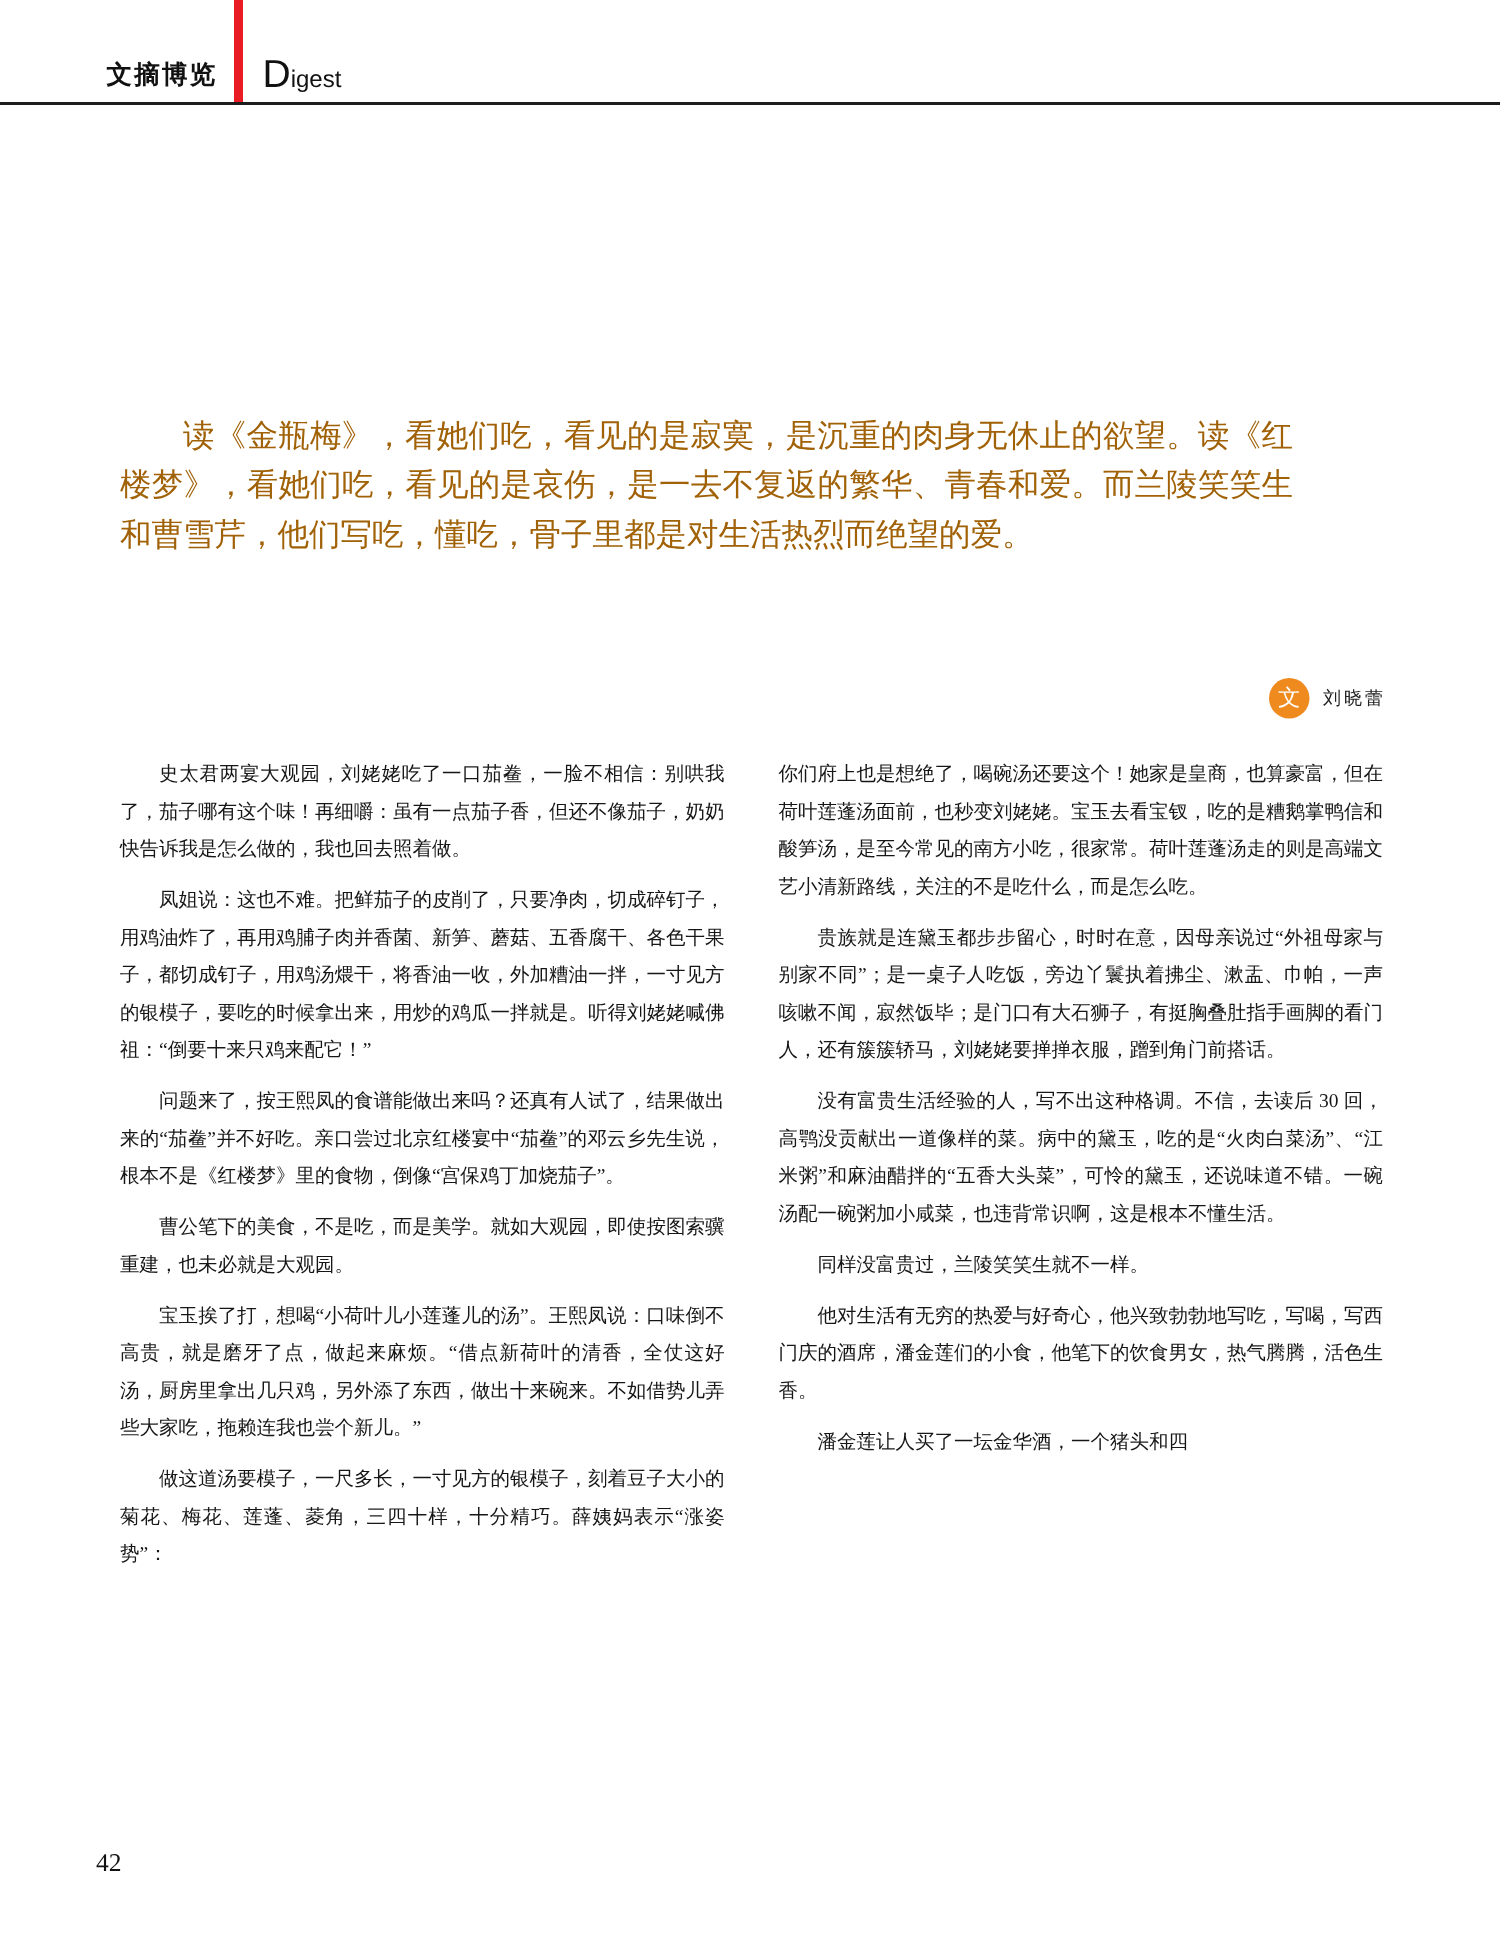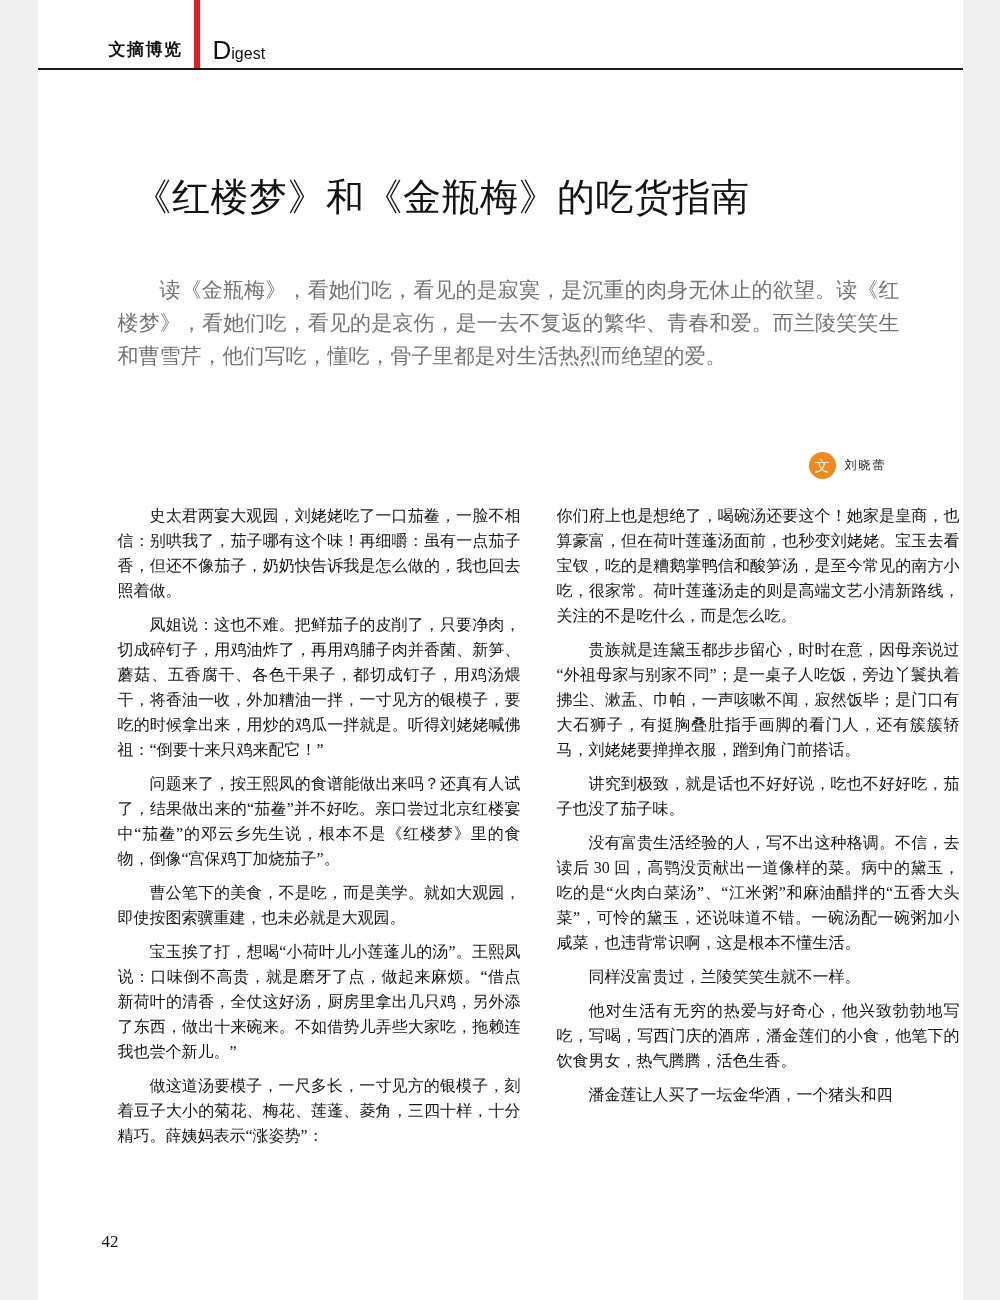--- a/index.html
+++ b/index.html
@@ -4,21 +4,21 @@
 <style>
   :root {
     --accent_red: #e81c22;
     --author_orange: #ef8a1f;
     --ink: #1a1a1a;
   }
   * { margin: 0; padding: 0; box-sizing: border-box; }
   html, body { background: #f0f0f0; }
   .page {
     position: relative;
-    width: 925px;
+    width: 1000px;
     height: 1300px;
     background: #ffffff;
     margin: 0 auto;
     overflow: hidden;
     color: var(--ink);
     font-family: "Liberation Serif", serif;
   }
 
   
   .page-header {
@@ -63,21 +63,21 @@
     white-space: nowrap;
   }
   .article-intro {
     position: absolute;
     left: 80px; top: 274px;
     width: 782px;
     font-size: 21px;
     line-height: 33px;
     text-indent: 2em;
     text-align: justify;
-    color: #737373;
+    color: #a16207;
   }
   .author-line {
     position: absolute;
     right: 76px; top: 452px;
     display: flex;
     align-items: center;
     gap: 9px;
   }
   .author-badge {
     width: 27px; height: 27px;
@@ -98,21 +98,21 @@
   
   .article-body {
     position: absolute;
     left: 80px; top: 503px;
     width: 842px;
     display: flex;
     gap: 36px;
   }
   .col { width: 403px; }
   .col p {
-    font-size: 16px;
+    font-size: 13px;
     line-height: 25px;
     text-align: justify;
     text-indent: 2em;
     margin-bottom: 9px;
     color: #161616;
   }
   .col p.noindent { text-indent: 0; }
   .col p:last-child { margin-bottom: 0; }
 
   
@@ -127,42 +127,40 @@
 <body>
 
 <div class="page">
 
   <header class="page-header">
     <span class="hdr-cn">文摘博览</span>
     <span class="hdr-bar"></span>
     <span class="hdr-en"><span class="cap">D</span><span>igest</span></span>
   </header>
 
-  <h1 class="article-title">《红楼梦》和《金瓶梅》的吃货指南</h1>
 
   <p class="article-intro">读《金瓶梅》，看她们吃，看见的是寂寞，是沉重的肉身无休止的欲望。读《红楼梦》，看她们吃，看见的是哀伤，是一去不复返的繁华、青春和爱。而兰陵笑笑生和曹雪芹，他们写吃，懂吃，骨子里都是对生活热烈而绝望的爱。</p>
 
   <div class="author-line">
     <span class="author-badge">文</span>
     <span class="author-name">刘晓蕾</span>
   </div>
 
   <div class="article-body">
     <div class="col">
       <p>史太君两宴大观园，刘姥姥吃了一口茄鲞，一脸不相信：别哄我了，茄子哪有这个味！再细嚼：虽有一点茄子香，但还不像茄子，奶奶快告诉我是怎么做的，我也回去照着做。</p>
       <p>凤姐说：这也不难。把鲜茄子的皮削了，只要净肉，切成碎钉子，用鸡油炸了，再用鸡脯子肉并香菌、新笋、蘑菇、五香腐干、各色干果子，都切成钉子，用鸡汤煨干，将香油一收，外加糟油一拌，一寸见方的银模子，要吃的时候拿出来，用炒的鸡瓜一拌就是。听得刘姥姥喊佛祖：“倒要十来只鸡来配它！”</p>
       <p>问题来了，按王熙凤的食谱能做出来吗？还真有人试了，结果做出来的“茄鲞”并不好吃。亲口尝过北京红楼宴中“茄鲞”的邓云乡先生说，根本不是《红楼梦》里的食物，倒像“宫保鸡丁加烧茄子”。</p>
       <p>曹公笔下的美食，不是吃，而是美学。就如大观园，即使按图索骥重建，也未必就是大观园。</p>
       <p>宝玉挨了打，想喝“小荷叶儿小莲蓬儿的汤”。王熙凤说：口味倒不高贵，就是磨牙了点，做起来麻烦。“借点新荷叶的清香，全仗这好汤，厨房里拿出几只鸡，另外添了东西，做出十来碗来。不如借势儿弄些大家吃，拖赖连我也尝个新儿。”</p>
       <p>做这道汤要模子，一尺多长，一寸见方的银模子，刻着豆子大小的菊花、梅花、莲蓬、菱角，三四十样，十分精巧。薛姨妈表示“涨姿势”：</p>
     </div>
     <div class="col">
       <p class="noindent">你们府上也是想绝了，喝碗汤还要这个！她家是皇商，也算豪富，但在荷叶莲蓬汤面前，也秒变刘姥姥。宝玉去看宝钗，吃的是糟鹅掌鸭信和酸笋汤，是至今常见的南方小吃，很家常。荷叶莲蓬汤走的则是高端文艺小清新路线，关注的不是吃什么，而是怎么吃。</p>
       <p>贵族就是连黛玉都步步留心，时时在意，因母亲说过“外祖母家与别家不同”；是一桌子人吃饭，旁边丫鬟执着拂尘、漱盂、巾帕，一声咳嗽不闻，寂然饭毕；是门口有大石狮子，有挺胸叠肚指手画脚的看门人，还有簇簇轿马，刘姥姥要掸掸衣服，蹭到角门前搭话。</p>
-      <p>讲究到极致，就是话也不好好说，吃也不好好吃，茄子也没了茄子味。</p>
       <p>没有富贵生活经验的人，写不出这种格调。不信，去读后 30 回，高鹗没贡献出一道像样的菜。病中的黛玉，吃的是“火肉白菜汤”、“江米粥”和麻油醋拌的“五香大头菜”，可怜的黛玉，还说味道不错。一碗汤配一碗粥加小咸菜，也违背常识啊，这是根本不懂生活。</p>
       <p>同样没富贵过，兰陵笑笑生就不一样。</p>
       <p>他对生活有无穷的热爱与好奇心，他兴致勃勃地写吃，写喝，写西门庆的酒席，潘金莲们的小食，他笔下的饮食男女，热气腾腾，活色生香。</p>
       <p>潘金莲让人买了一坛金华酒，一个猪头和四</p>
     </div>
   </div>
 
   <footer class="page-footer">
     <span>42</span>
   </footer>

